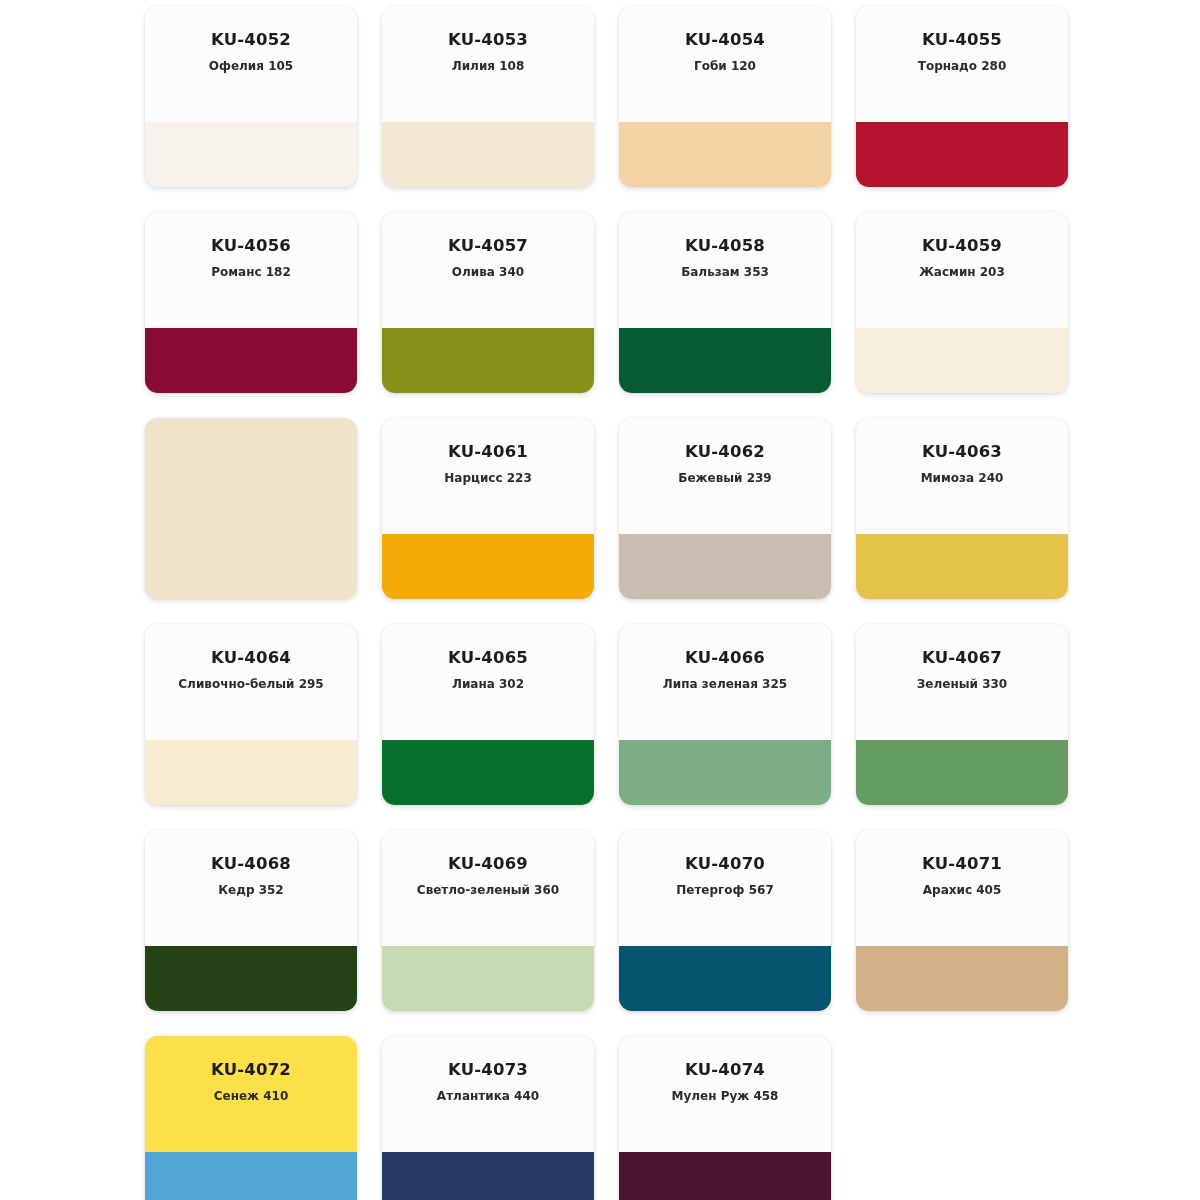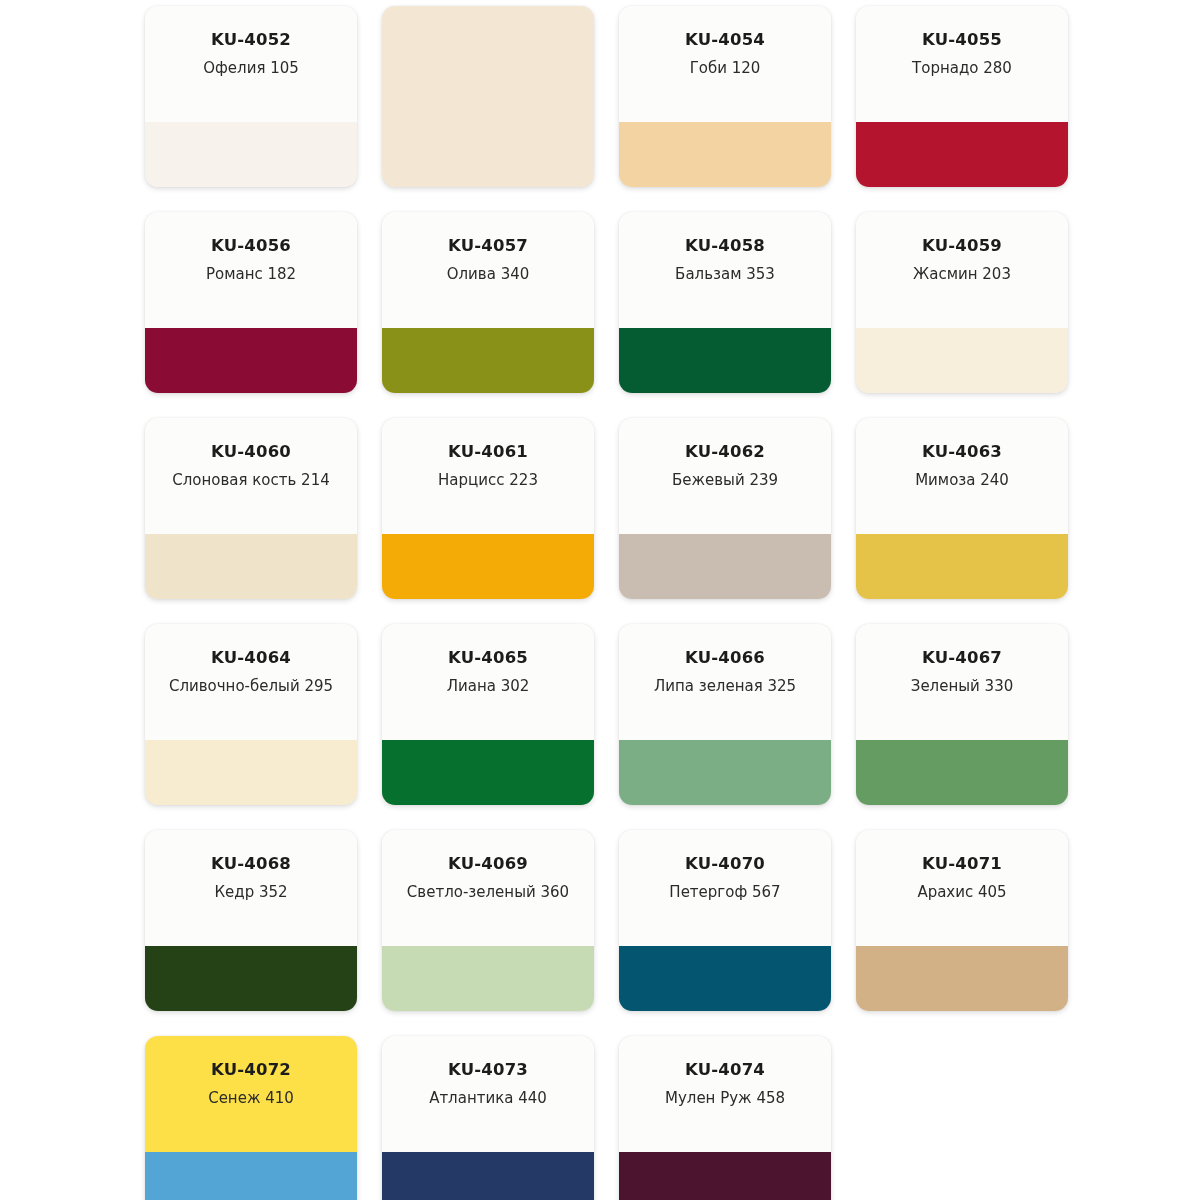--- a/index.html
+++ b/index.html
@@ -49,22 +49,22 @@
   .card-code {
     font-size: 16.5px;
     font-weight: bold;
     letter-spacing: 0.2px;
     color: #1c1c1c;
     line-height: 1;
     white-space: nowrap;
   }
   .card-name {
     margin-top: 11px;
-    font-size: 15px;
-    font-weight: normal;
+    font-size: 12px;
+    font-weight: bold;
     color: #2b2b2b;
     line-height: 1.1;
     white-space: nowrap;
   }
   .card-color {
     flex: 1 1 auto;
     width: 100%;
   }
 </style>
 </head>
@@ -73,20 +73,24 @@
 <div class="catalog">
   <div class="swatch-grid">
       <div class="swatch-card">
         <div class="card-label" style="background: rgb(252, 252, 250);">
           <div class="card-code">KU-4052</div>
           <div class="card-name">Офелия 105</div>
         </div>
         <div class="card-color" style="background: rgb(247, 243, 236);"></div>
       </div>
       <div class="swatch-card">
+        <div class="card-label" style="background: rgb(252, 252, 250);">
+          <div class="card-code">KU-4053</div>
+          <div class="card-name">Лилия 108</div>
+        </div>
         <div class="card-color" style="background: rgb(243, 231, 211);"></div>
       </div>
       <div class="swatch-card">
         <div class="card-label" style="background: rgb(252, 252, 250);">
           <div class="card-code">KU-4054</div>
           <div class="card-name">Гоби 120</div>
         </div>
         <div class="card-color" style="background: rgb(242, 211, 161);"></div>
       </div>
       <div class="swatch-card">
@@ -118,24 +122,20 @@
         <div class="card-color" style="background: rgb(5, 92, 50);"></div>
       </div>
       <div class="swatch-card">
         <div class="card-label" style="background: rgb(252, 252, 250);">
           <div class="card-code">KU-4059</div>
           <div class="card-name">Жасмин 203</div>
         </div>
         <div class="card-color" style="background: rgb(247, 239, 220);"></div>
       </div>
       <div class="swatch-card">
-        <div class="card-label" style="background: rgb(252, 252, 250);">
-          <div class="card-code">KU-4060</div>
-          <div class="card-name">Слоновая кость 214</div>
-        </div>
         <div class="card-color" style="background: rgb(239, 227, 202);"></div>
       </div>
       <div class="swatch-card">
         <div class="card-label" style="background: rgb(252, 252, 250);">
           <div class="card-code">KU-4061</div>
           <div class="card-name">Нарцисс 223</div>
         </div>
         <div class="card-color" style="background: rgb(245, 171, 6);"></div>
       </div>
       <div class="swatch-card">

